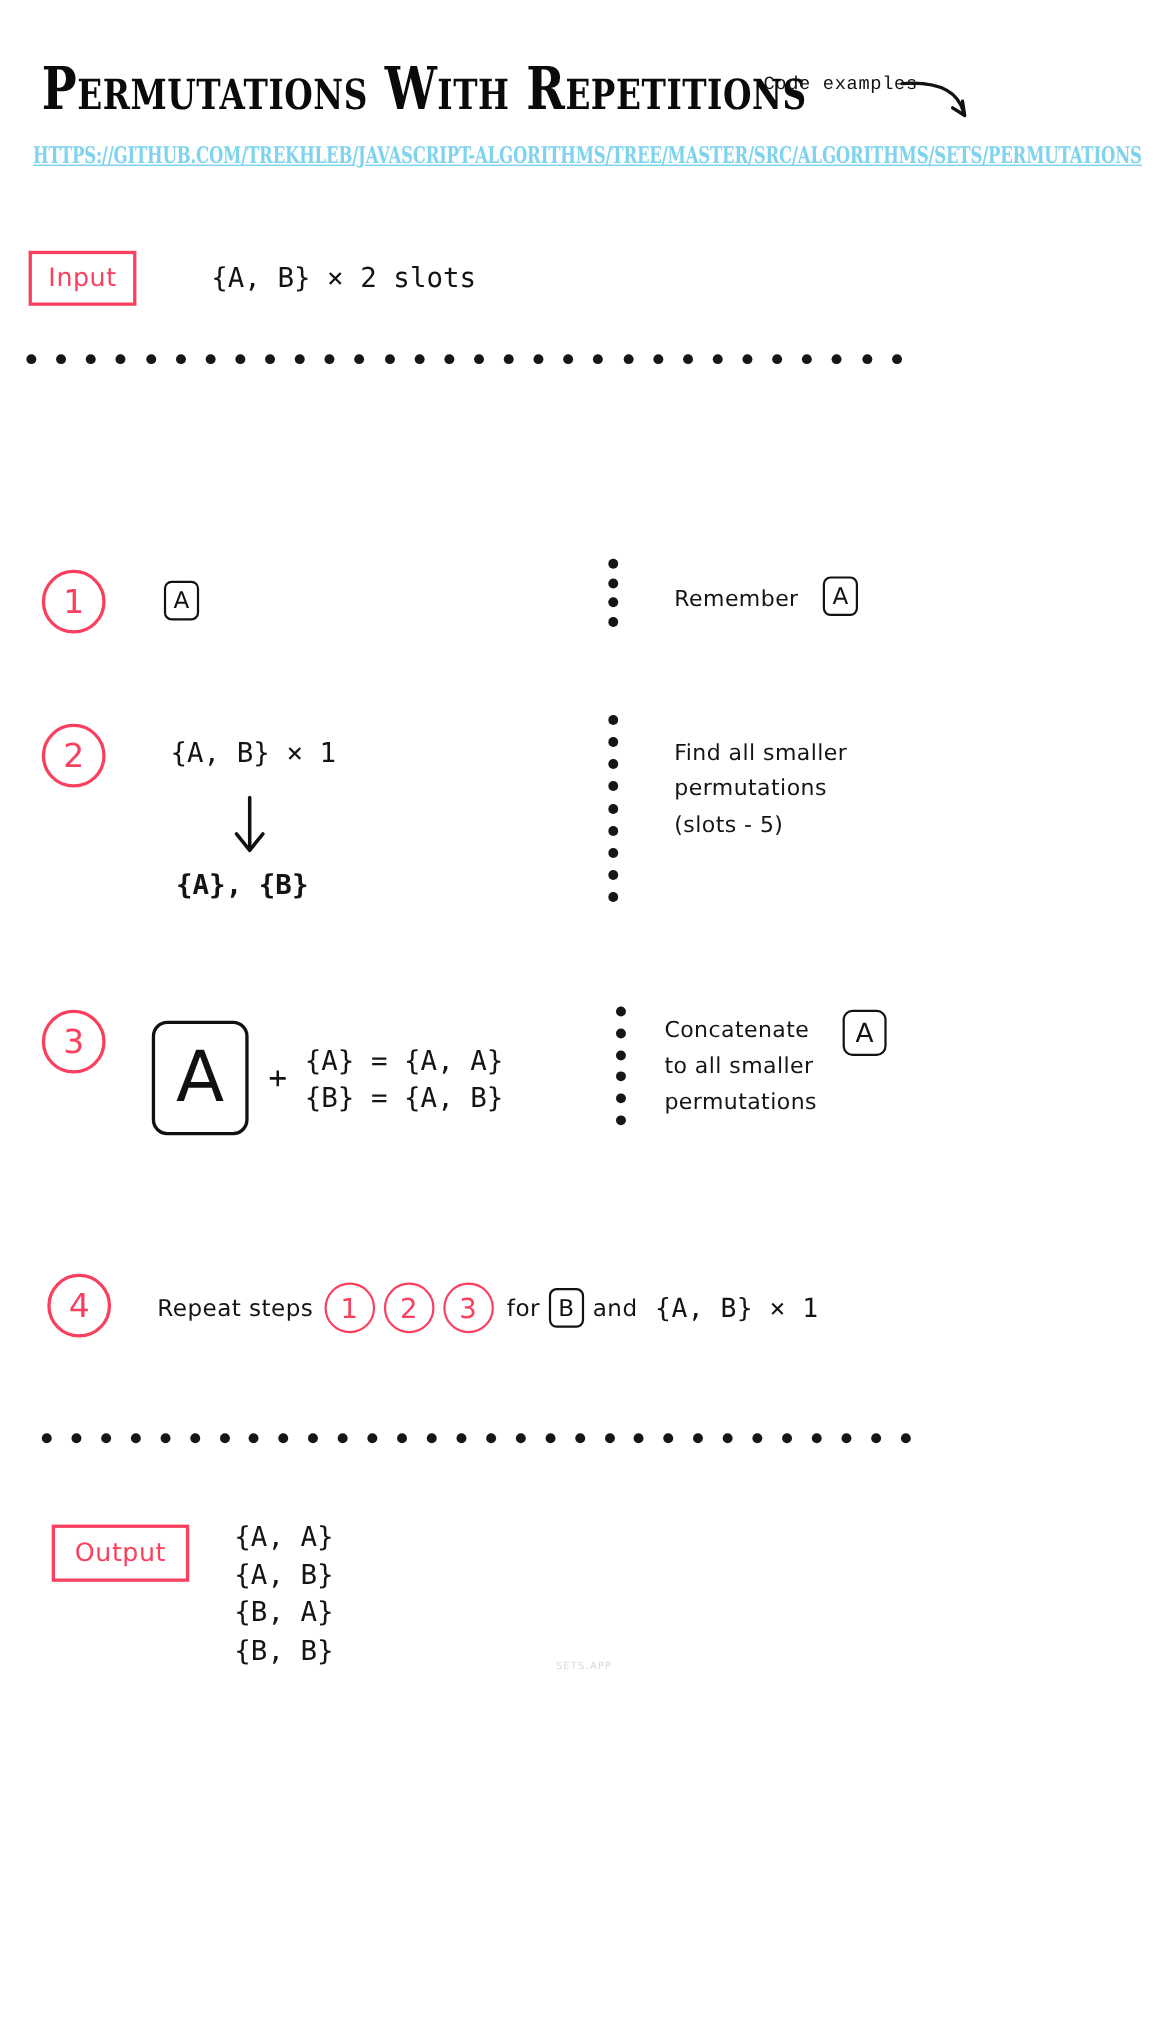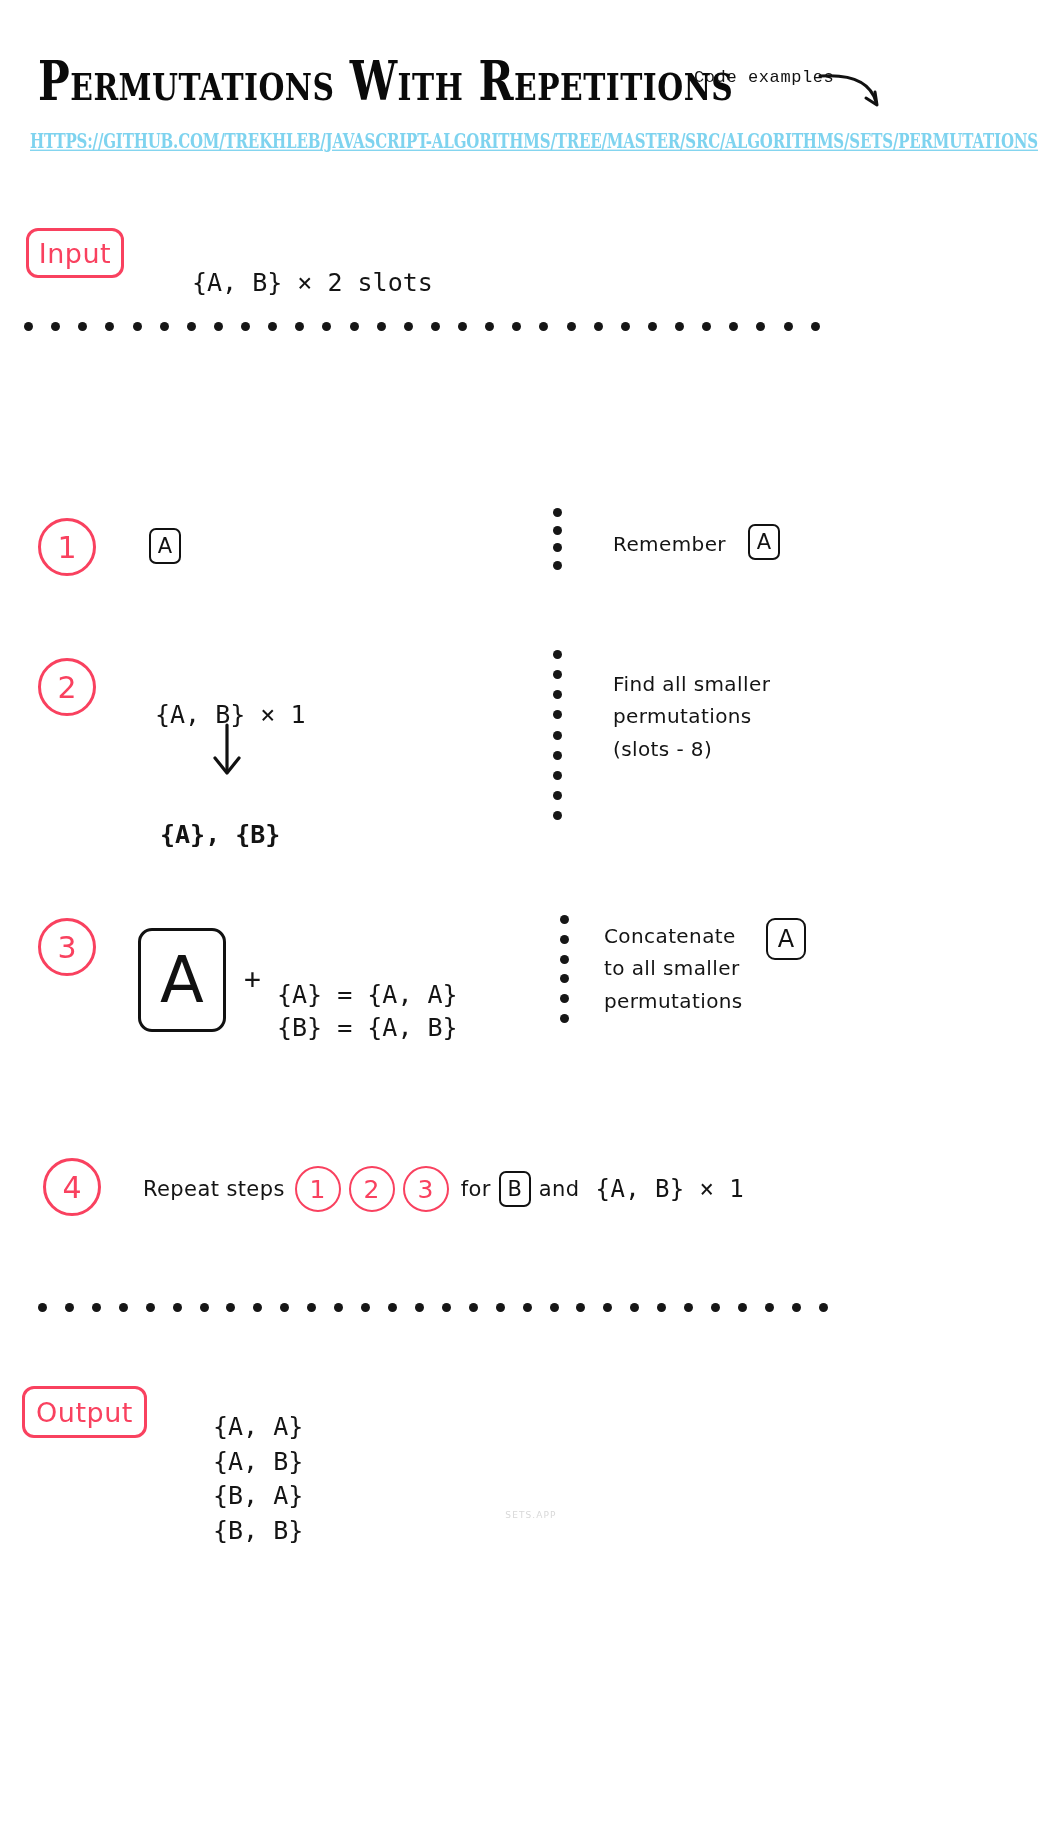--- a/index.html
+++ b/index.html
@@ -68,44 +68,43 @@
     left: 818px;
     top: 72px;
     width: 70px;
     height: 40px;
   }
 
   
   .badge {
     position: absolute;
     border: 3px solid #f9415f;
-    border-radius: 12px;
+    border-radius: 0;
     color: #f9415f;
     font-family: "DejaVu Sans", sans-serif;
-    font-size: 27px;
+    font-size: 23px;
     display: flex;
     align-items: center;
     justify-content: center;
     letter-spacing: 0.5px;
     background: #fff;
   }
   #badge-input  { left: 26px;  top: 228px;  width: 98px;  height: 50px; }
   #badge-algo   { left: 26px;  top: 394px;  width: 155px; height: 52px; }
-  #badge-output { left: 22px;  top: 1386px; width: 125px; height: 52px; }
+  #badge-output { left: 47px;  top: 1386px; width: 125px; height: 52px; }
 
   
   .mono {
     position: absolute;
     font-family: "DejaVu Sans Mono", monospace;
     font-size: 25px;
     color: #141414;
     white-space: pre;
     letter-spacing: 0px;
     line-height: 1.35;
-    margin-top: 30px;
   }
   #input-value   { left: 192px; top: 236px; }
   #s2-top        { left: 155px; top: 668px; }
   #s2-bottom     { left: 160px; top: 788px; font-weight: bold; }
   #s3-eq         { left: 277px; top: 948px;  line-height: 1.32; }
   #output-list   { left: 213px; top: 1380px; line-height: 1.38; }
 
   
   .dotrow {
     position: absolute;
@@ -345,21 +344,21 @@
       <span class="d"></span>
       <span class="d"></span>
     <span class="d"></span>
       <span class="d"></span>
       <span class="d"></span>
       <span class="d"></span>
     <span class="d"></span>
   </div>
   <div class="hand" id="note-2">Find all smaller
 permutations
-(slots - 8)</div>
+(slots - 5)</div>
 
   <div class="step-circle step-big" id="sc-3">3</div>
   <div class="keybox keybox-lg abs" id="kb-big">A</div>
   <div id="plus-sign">+</div>
   <div class="mono" id="s3-eq">{A} = {A, A}
 {B} = {A, B}</div>
 
   <div class="vdots" id="vd-3">
     <span class="d"></span>
       <span class="d"></span>

